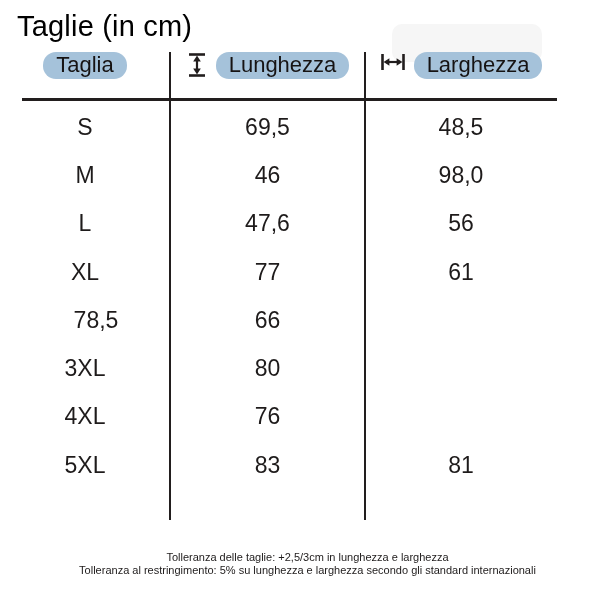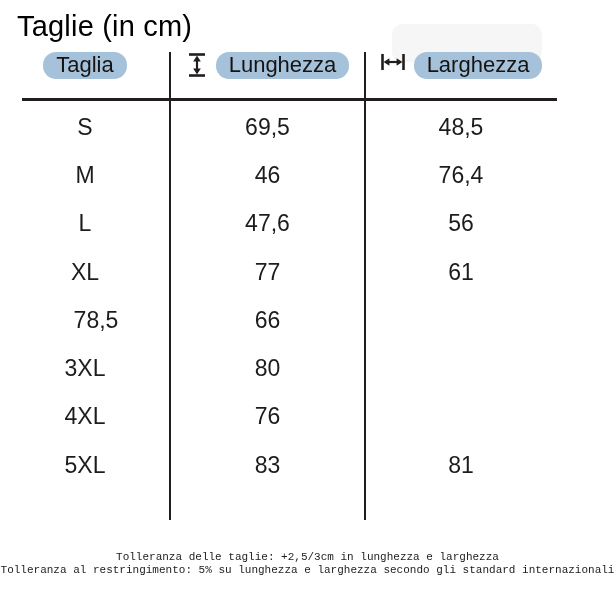--- a/index.html
+++ b/index.html
@@ -104,21 +104,20 @@
   .cell.size { transform: translateX(-11px); }
   .footer {
     position: absolute;
     left: 0;
     top: 551px;
     width: 615px;
     text-align: center;
     font-size: 11px;
     line-height: 13px;
     color: #1e1b1b;
-    font-family: Liberation Mono, monospace;
   }
   .icon svg { display: block; }
 </style>
 </head>
 <body>
 
 <div class="page">
 
   <div class="title">Taglie (in cm)</div>
 
@@ -164,21 +163,21 @@
     <div class="rows">
   <div class="data-row">
     <div class="cell size">S</div>
     <div class="cell">69,5</div>
     <div class="cell">48,5</div>
   </div>
 
   <div class="data-row">
     <div class="cell size">M</div>
     <div class="cell">46</div>
-    <div class="cell">76,4</div>
+    <div class="cell">98,0</div>
   </div>
 
   <div class="data-row">
     <div class="cell size">L</div>
     <div class="cell">47,6</div>
     <div class="cell">56</div>
   </div>
 
   <div class="data-row">
     <div class="cell size">XL</div>

